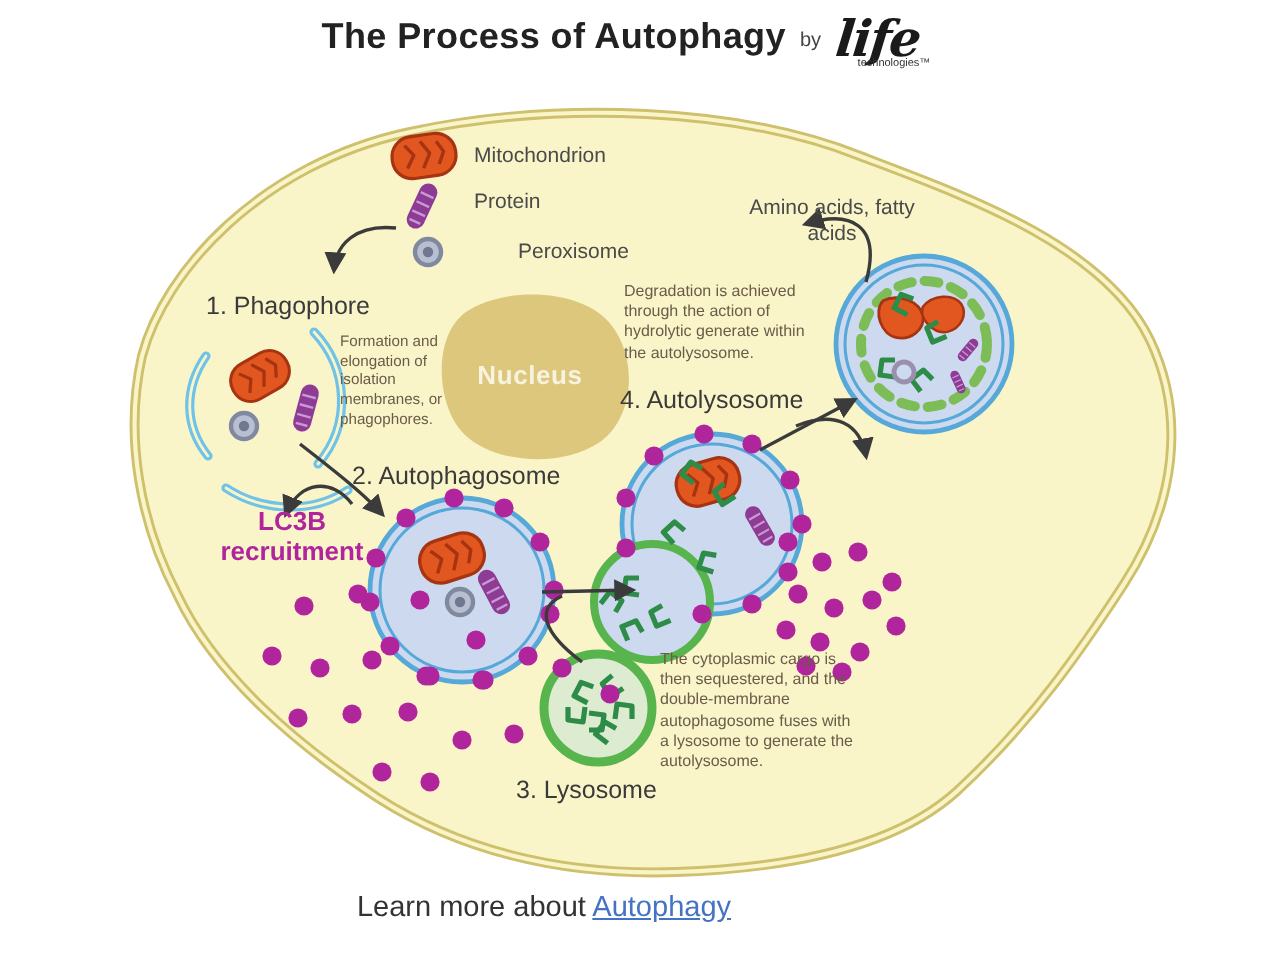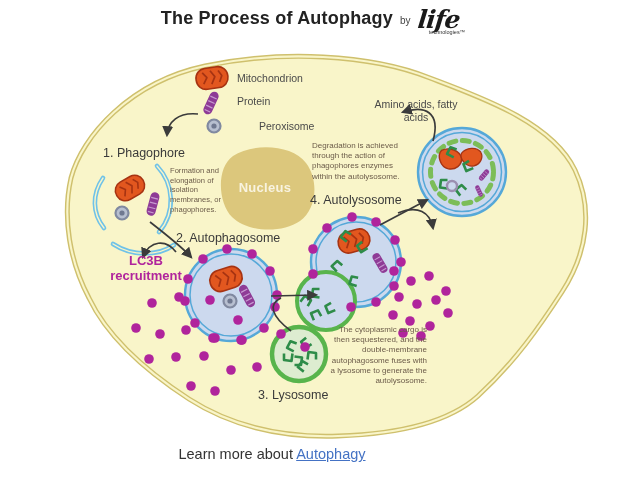--- a/index.html
+++ b/index.html
@@ -251,25 +251,25 @@
 
     <div class="lbl stage" style="left:103px;top:146px;">1. Phagophore</div>
     <div class="lbl desc" style="left:170px;top:166px;width:70px;font-size:7.6px;">Formation and elongation of isolation membranes, or phagophores.</div>
 
     <div class="lbl nucleus-lbl" style="left:229px;top:180px;width:72px;">Nucleus</div>
 
     <div class="lbl stage" style="left:176px;top:231px;">2. Autophagosome</div>
     <div class="lbl lc3b" style="left:98px;top:254px;width:96px;">LC3B recruitment</div>
 
     <div class="lbl amino" style="left:328px;top:98px;width:88px;margin-left:44px;">Amino acids, fatty acids</div>
-    <div class="lbl desc" style="left:312px;top:141px;width:102px;">Degradation is achieved through the action of phagophores enzymes within the autolysosome.</div>
+    <div class="lbl desc" style="left:312px;top:141px;width:102px;">Degradation is achieved through the action of hydrolytic generate within the autolysosome.</div>
     <div class="lbl stage" style="left:310px;top:193px;">4. Autolysosome</div>
 
 
-    <div class="lbl desc" style="left:330px;top:325px;width:97px;text-align:right;">The cytoplasmic cargo is then sequestered, and the double-membrane autophagosome fuses with a lysosome to generate the autolysosome.</div>
+    <div class="lbl desc" style="left:330px;top:325px;width:97px;">The cytoplasmic cargo is then sequestered, and the double-membrane autophagosome fuses with a lysosome to generate the autolysosome.</div>
     <div class="lbl stage" style="left:258px;top:388px;">3. Lysosome</div>
   </div>
 
   <div class="footer">
     <span>Learn more about </span><a href="#">Autophagy</a>
   </div>
 
 </div>
 
 </body></html>

